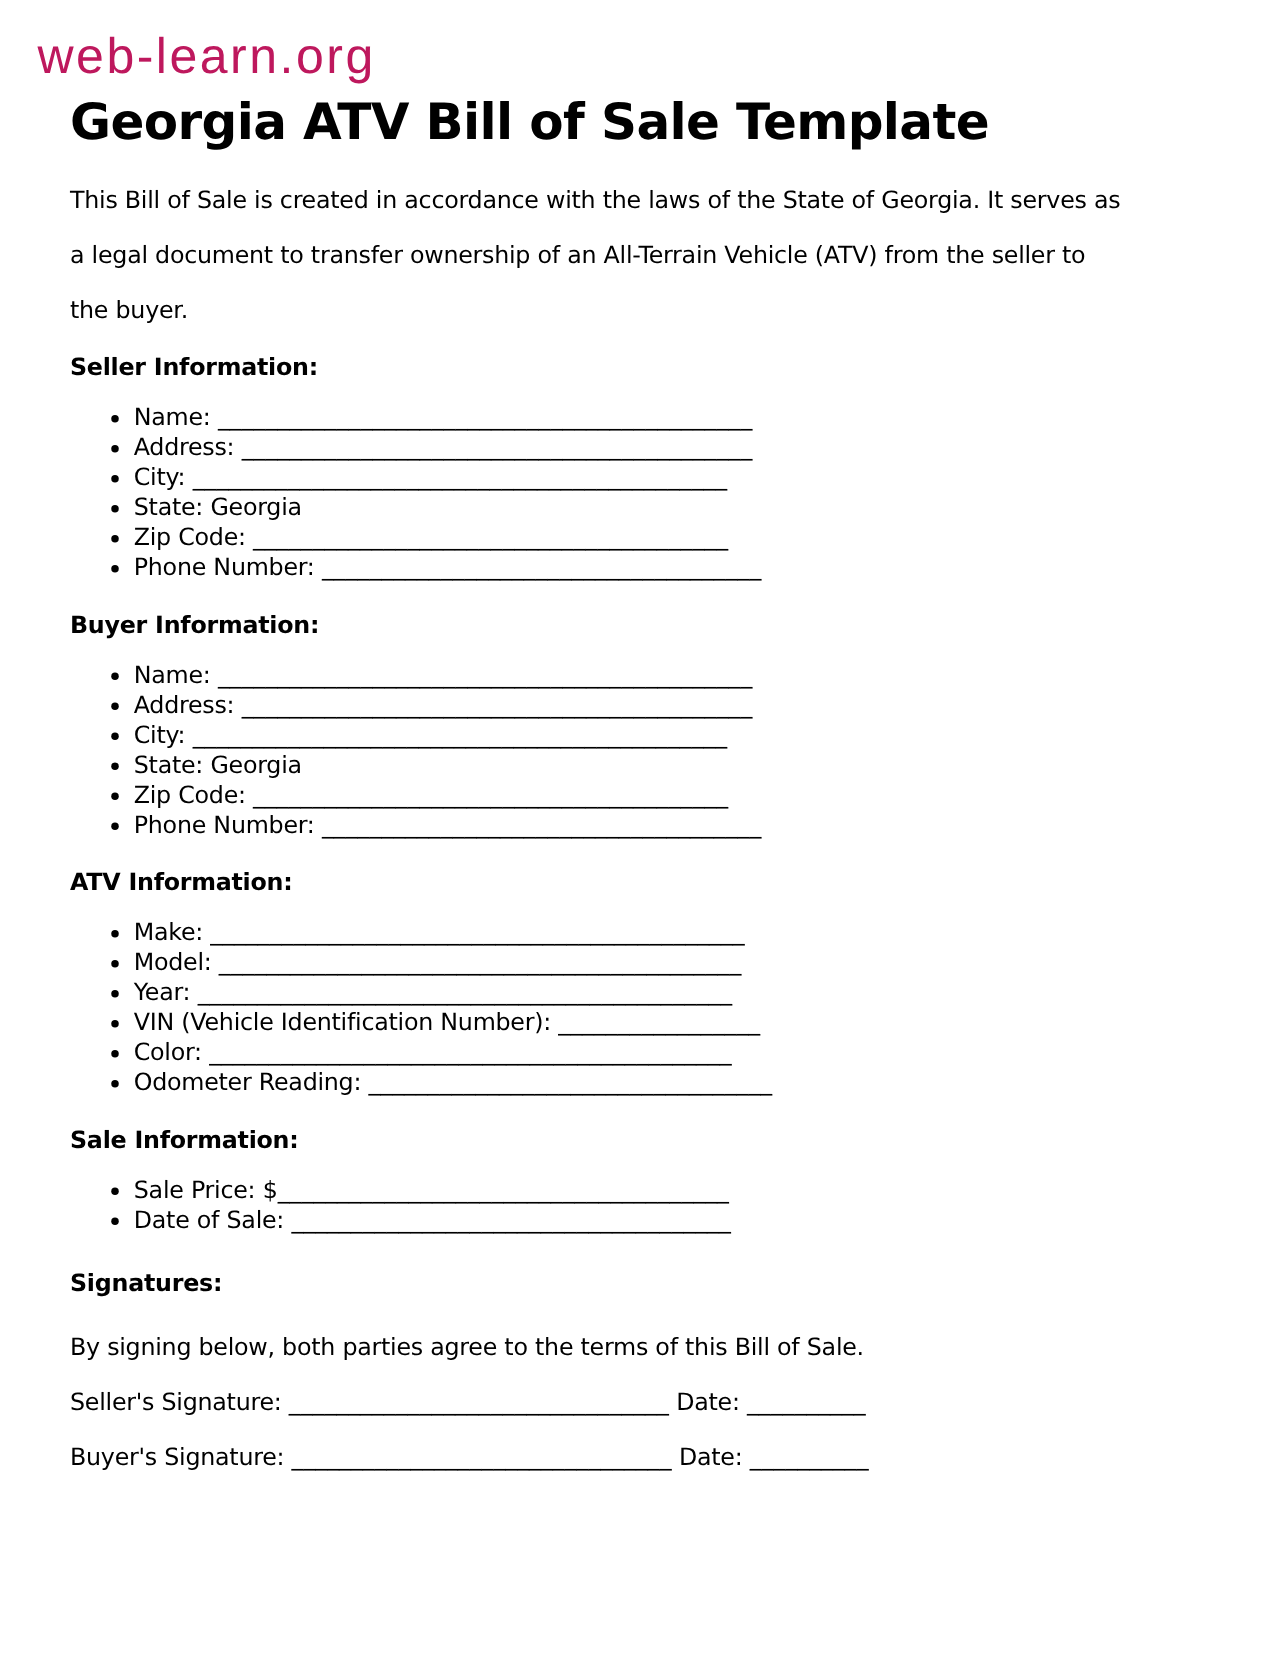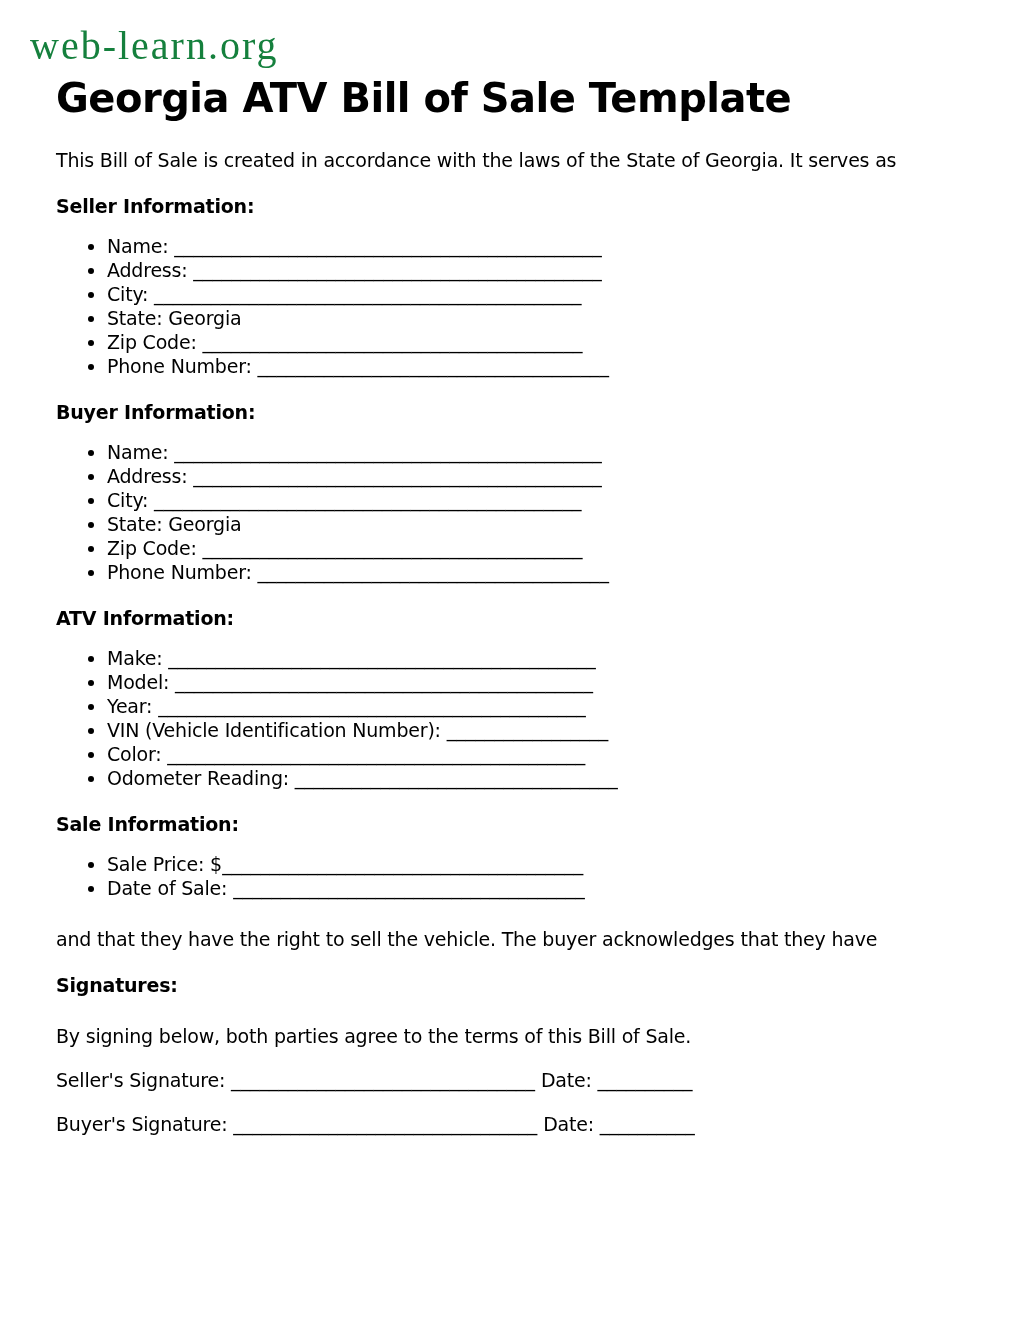--- a/index.html
+++ b/index.html
@@ -9,25 +9,25 @@
     box-sizing: border-box;
     background: #ffffff;
     color: #000000;
     font-family: "DejaVu Sans", "Liberation Sans", sans-serif;
     font-size: 19px;
     letter-spacing: -0.2px;
     padding: 22px 40px 0 56px;
     overflow: hidden;
   }
   .logo {
-    font-family: Liberation Serif, serif;
+    font-family: Liberation Sans, sans-serif;
     font-size: 40px;
     line-height: 47px;
     letter-spacing: 2px;
-    color: #15803d;
+    color: #be185d;
     margin: 0 0 0 -26px;
     white-space: nowrap;
   }
   h1.doc-title {
     font-size: 40px;
     line-height: 46px;
     font-weight: bold;
     letter-spacing: -0.5px;
     margin: 6px 0 0 0;
     white-space: nowrap;
@@ -58,20 +58,22 @@
 </style>
 </head>
 <body>
 
 <div class="logo">web-learn.org</div>
 
 <h1 class="doc-title">Georgia ATV Bill of Sale Template</h1>
 
 <div class="para">
   <div class="line">This Bill of Sale is created in accordance with the laws of the State of Georgia. It serves as</div>
+  <div class="line">a legal document to transfer ownership of an All-Terrain Vehicle (ATV) from the seller to</div>
+  <div class="line">the buyer.</div>
 </div>
 
 <p class="section-heading">Seller Information:</p>
 <ul class="fields">
   <li><span>Name:</span> <span class="blank">_____________________________________________</span><span></span></li>
   <li><span>Address:</span> <span class="blank">___________________________________________</span><span></span></li>
   <li><span>City:</span> <span class="blank">_____________________________________________</span><span></span></li>
   <li><span>State:</span> <span class="blank"></span><span>Georgia</span></li>
   <li><span>Zip Code:</span> <span class="blank">________________________________________</span><span></span></li>
   <li><span>Phone Number:</span> <span class="blank">_____________________________________</span><span></span></li>
@@ -97,21 +99,20 @@
   <li><span>Odometer Reading:</span> <span class="blank">__________________________________</span><span></span></li>
 </ul>
 
 <p class="section-heading">Sale Information:</p>
 <ul class="fields">
   <li><span>Sale Price:</span> <span class="blank">$______________________________________</span><span></span></li>
   <li><span>Date of Sale:</span> <span class="blank">_____________________________________</span><span></span></li>
 </ul>
 
 <div class="para">
-  <div class="line">and that they have the right to sell the vehicle. The buyer acknowledges that they have</div>
 </div>
 
 <p class="section-heading">Signatures:</p>
 
 <div class="para">
   <div class="line">By signing below, both parties agree to the terms of this Bill of Sale.</div>
 </div>
 
 <p class="sig-row"><span>Seller's Signature:</span> <span class="blank">________________________________</span> <span>Date:</span> <span class="blank">__________</span></p>
 

